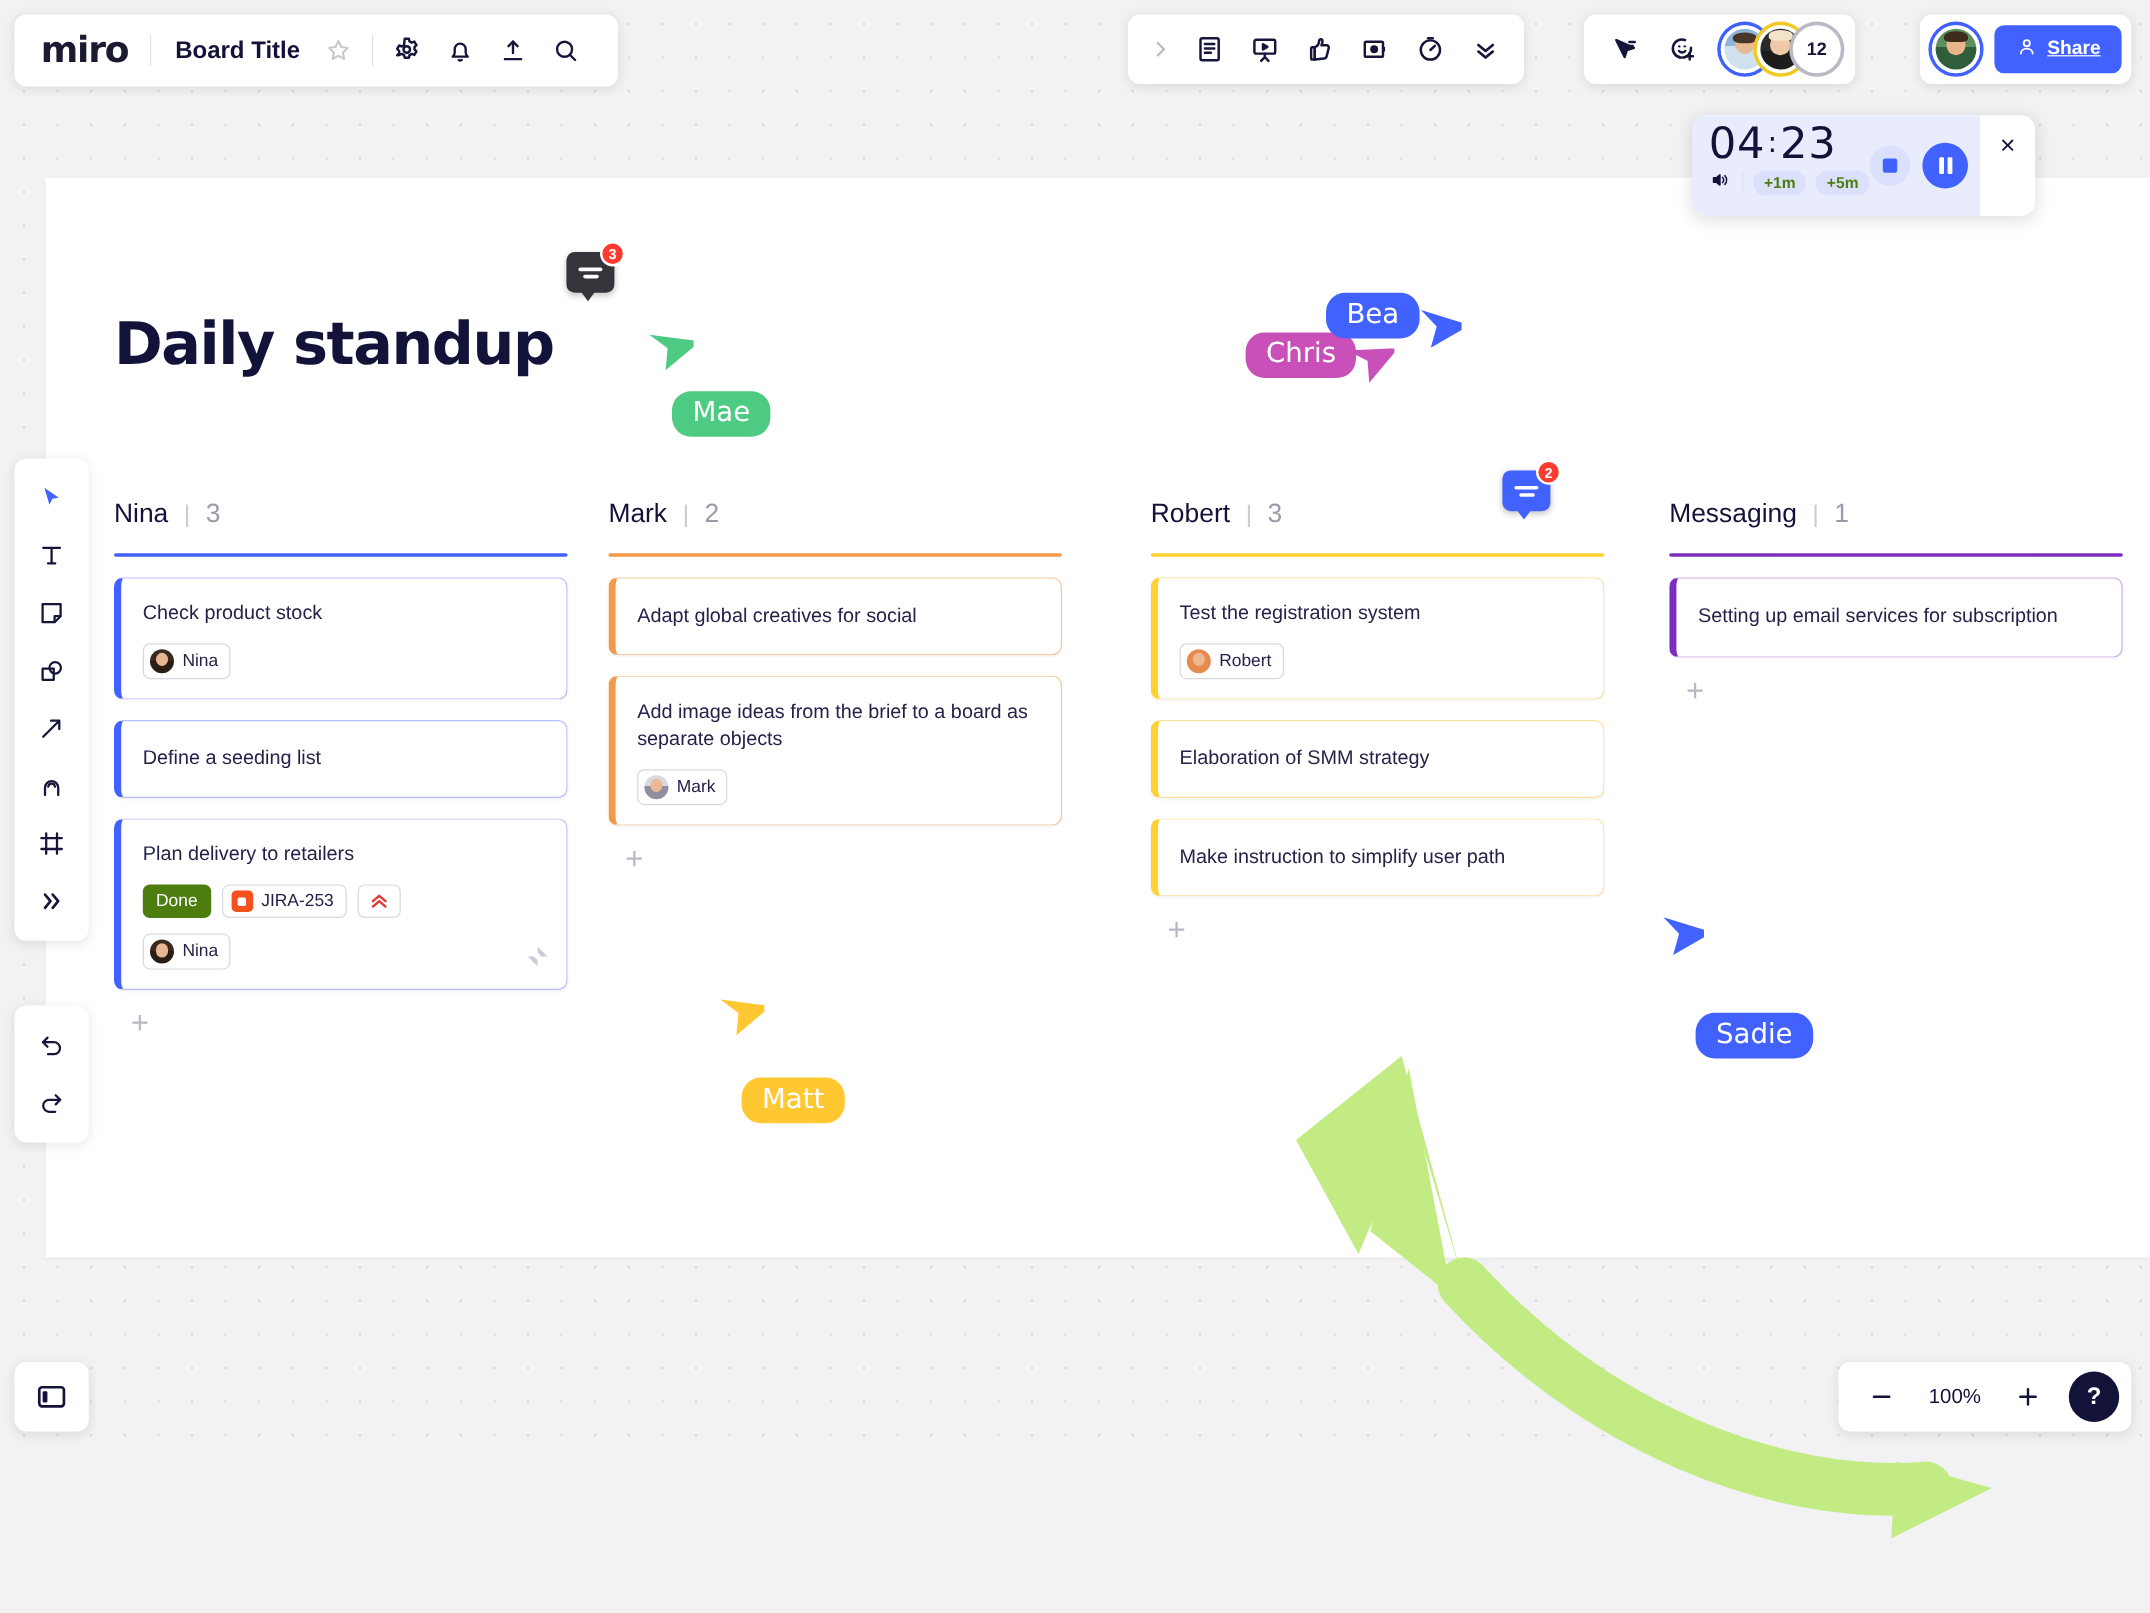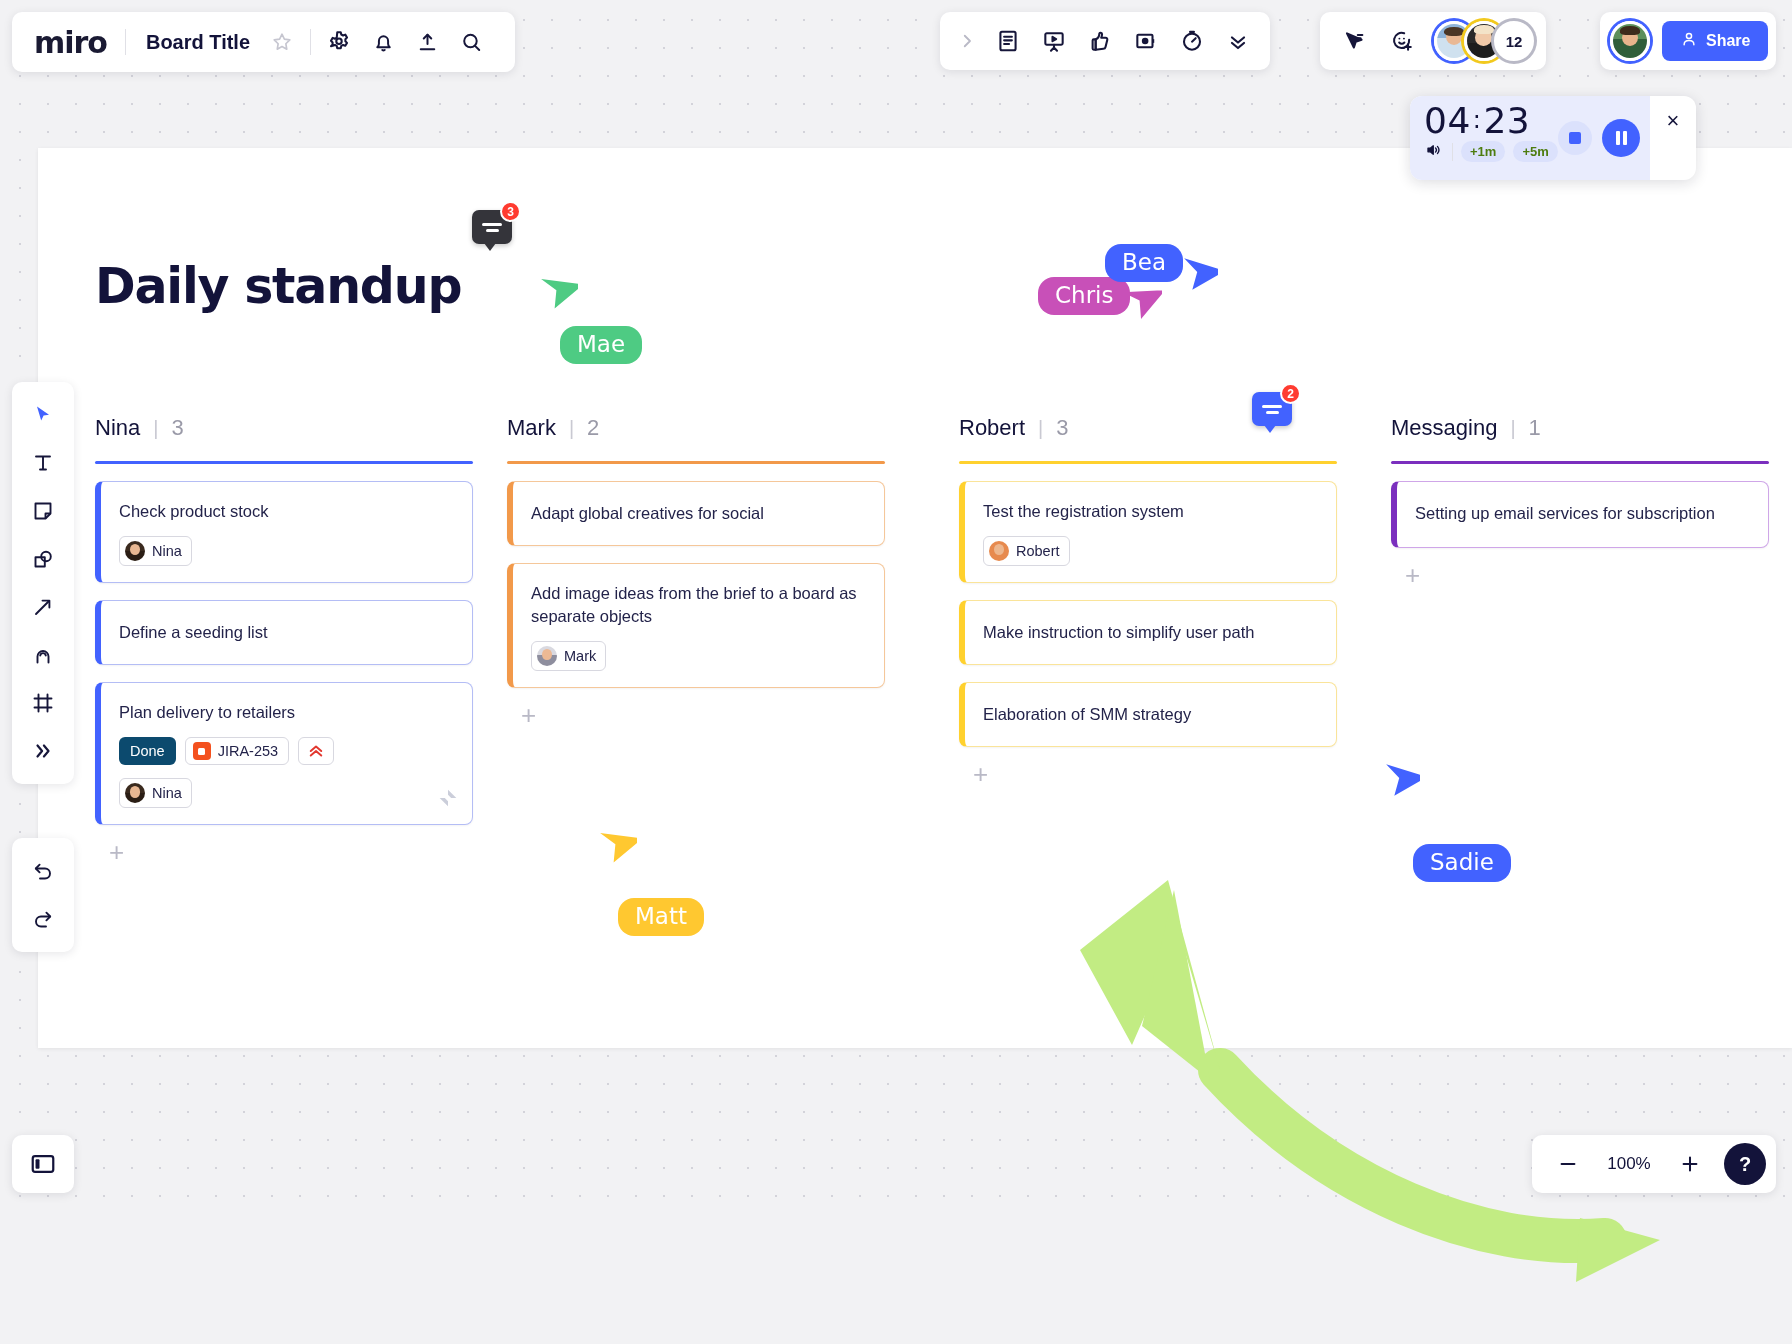--- a/index.html
+++ b/index.html
@@ -89,20 +89,21 @@
   .f3::after  { content:""; position:absolute; left:22%; top:6%; width:56%; height:26%;
                 border-radius:50% 50% 30% 30%; background:#3d2b1c; }
 
   #share-wrap { left: 1600px; top: 12px; height: 58px; padding: 0 8px 0 10px; gap: 8px; }
   .share-btn {
     display: flex; align-items: center; gap: 8px;
     background: #4262ff; color: #fff; border: 0;
     height: 40px; padding: 0 18px; border-radius: 8px;
     font-size: 16px; font-weight: 600; cursor: pointer;
     font-family: "Liberation Sans", sans-serif;
+    text-decoration: underline;
   }
 
   
   #timer {
     position: absolute; left: 1410px; top: 96px;
     width: 286px; height: 84px;
     background: #fff; border-radius: 12px;
     box-shadow: 0 3px 14px rgba(20,20,43,.14);
     display: flex; align-items: stretch;
   }
@@ -196,21 +197,21 @@
   }
   .card-text { font-size: 16.5px; color: #23234a; line-height: 1.4; }
   .chip-row { display:flex; align-items:center; gap:9px; margin-top: 13px; flex-wrap: wrap; }
   .chip {
     display:flex; align-items:center; gap:7px;
     border:1px solid #d8d8e0; border-radius:6px; background:#fff;
     padding: 4px 9px 4px 5px; font-size: 14.5px; color:#23234a;
   }
   .chip .mini-av { width:20px; height:20px; border-radius:50%; overflow:hidden; display:block; }
   .chip-done {
-    background:#0c4a6e; color:#fff; border-radius:6px; padding:6px 11px;
+    background:#4d7c0f; color:#fff; border-radius:6px; padding:6px 11px;
     font-size:14.5px; font-weight:500;
   }
   .chip-jira { padding: 4px 10px 4px 7px; }
   .jira-sq { width:18px; height:18px; border-radius:4px; background:#f4511e;
              display:flex; align-items:center; justify-content:center; }
   .jira-sq i { width:7px; height:7px; background:#fff; border-radius:1.5px; display:block; }
   .chip-prio { padding: 4px 8px; }
   .card-plus { font-size: 26px; color:#b9b9c6; margin: 14px 0 0 14px; cursor: pointer;
                display:inline-block; line-height: 1; font-weight: 300; }
   .jira-watermark { position:absolute; right:14px; bottom:12px; opacity:.85; }
@@ -581,25 +582,25 @@
         <span class="chip">
           <span class="mini-av" style="background:#e78a4e;position:relative;">
             <span style="position:absolute;left:24%;top:14%;width:52%;height:58%;border-radius:50%;background:#edb78e;display:block;"></span>
           </span>
           <span>Robert</span>
         </span>
       </div>
     </div>
 
     <div class="card" style="border-color:#fae49a; border-left-color:#ffd12e; padding-top:20px; padding-bottom:20px;">
+      <div class="card-text">Elaboration of SMM strategy</div>
+    </div>
+
+    <div class="card" style="border-color:#fae49a; border-left-color:#ffd12e; padding-top:20px; padding-bottom:20px;">
       <div class="card-text">Make instruction to simplify user path</div>
-    </div>
-
-    <div class="card" style="border-color:#fae49a; border-left-color:#ffd12e; padding-top:20px; padding-bottom:20px;">
-      <div class="card-text">Elaboration of SMM strategy</div>
     </div>
     <span class="card-plus">+</span>
   </div>
 
   <div class="col" style="left:1391px;">
     <div class="col-head">
       <span>Messaging</span>
       <span class="bar-sep">|</span>
       <span class="cnt">1</span>
     </div>

